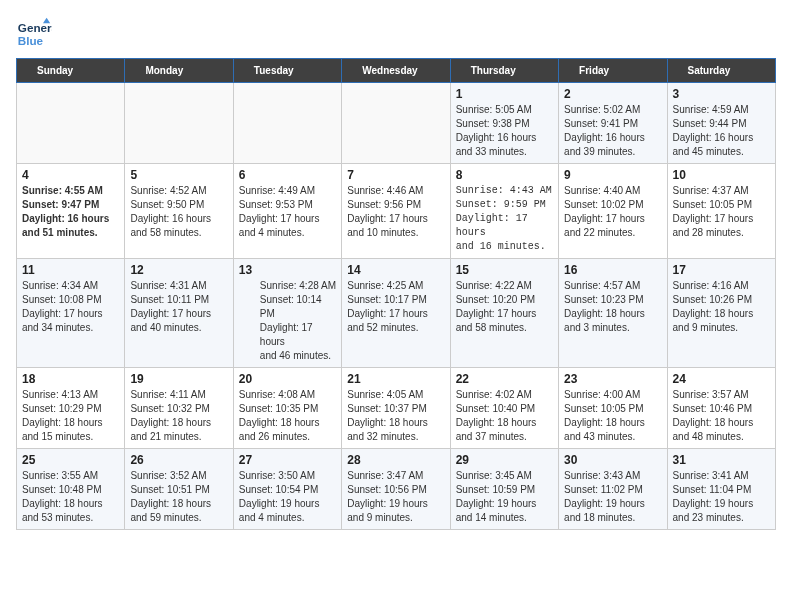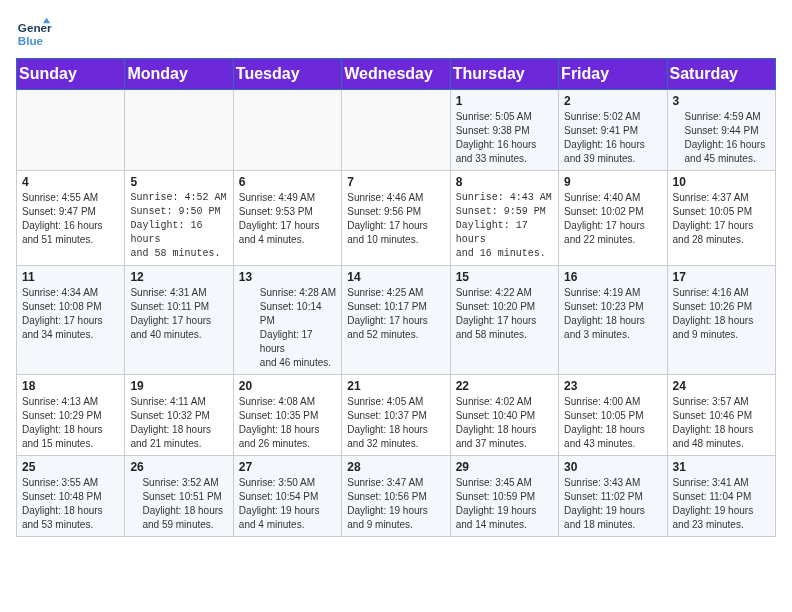--- a/index.html
+++ b/index.html
@@ -38,25 +38,25 @@
       color: #1a3a5c;
       font-weight: normal;
     }
     .calendar {
       width: 100%;
       border-collapse: collapse;
       margin-top: 6px;
       font-size: 10.5px;
     }
     .calendar thead th {
-      background-color: #6d28d9;
+      background-color: #404040;
       color: white;
       text-align: left;
-      padding: 6px 2px;
-      font-size: 16px;
+      padding: 6px 20px;
+      font-size: 10px;
       font-weight: bold;
       border: 1px solid #2e6db4;
     }
     .calendar tbody td {
       border: 1px solid #ccc;
       vertical-align: top;
       padding: 4px 5px;
       width: 108px;
       height: 80px;
       background: #fff;
@@ -127,37 +127,37 @@
         </td>
         <td>
           <span class="day-number">2</span>
           <div class="cell-info" style="white-space: pre-line;">Sunrise: 5:02 AM
 Sunset: 9:41 PM
 Daylight: 16 hours
 and 39 minutes.</div>
         </td>
         <td>
           <span class="day-number">3</span>
-          <div class="cell-info" style="white-space: pre-line; margin-left: 12px;">Sunrise: 4:59 AM
+          <div class="cell-info" style="white-space: pre-line;">Sunrise: 4:59 AM
 Sunset: 9:44 PM
 Daylight: 16 hours
 and 45 minutes.</div>
         </td>
       </tr>
       <tr>
         <td>
           <span class="day-number">4</span>
-          <div class="cell-info" style="white-space: pre-line;">Sunrise: 4:55 AM
+          <div class="cell-info" style="white-space: pre-line; font-weight: bold;">Sunrise: 4:55 AM
 Sunset: 9:47 PM
 Daylight: 16 hours
 and 51 minutes.</div>
         </td>
         <td>
           <span class="day-number">5</span>
-          <div class="cell-info" style="white-space: pre-line; font-family: Liberation Mono, monospace;">Sunrise: 4:52 AM
+          <div class="cell-info" style="white-space: pre-line;">Sunrise: 4:52 AM
 Sunset: 9:50 PM
 Daylight: 16 hours
 and 58 minutes.</div>
         </td>
         <td>
           <span class="day-number">6</span>
           <div class="cell-info" style="white-space: pre-line;">Sunrise: 4:49 AM
 Sunset: 9:53 PM
 Daylight: 17 hours
 and 4 minutes.</div>
@@ -222,21 +222,21 @@
         </td>
         <td>
           <span class="day-number">15</span>
           <div class="cell-info" style="white-space: pre-line;">Sunrise: 4:22 AM
 Sunset: 10:20 PM
 Daylight: 17 hours
 and 58 minutes.</div>
         </td>
         <td>
           <span class="day-number">16</span>
-          <div class="cell-info" style="white-space: pre-line;">Sunrise: 4:19 AM
+          <div class="cell-info" style="white-space: pre-line;">Sunrise: 4:57 AM
 Sunset: 10:23 PM
 Daylight: 18 hours
 and 3 minutes.</div>
         </td>
         <td>
           <span class="day-number">17</span>
           <div class="cell-info" style="white-space: pre-line;">Sunrise: 4:16 AM
 Sunset: 10:26 PM
 Daylight: 18 hours
 and 9 minutes.</div>
@@ -296,21 +296,21 @@
       <tr>
         <td>
           <span class="day-number">25</span>
           <div class="cell-info" style="white-space: pre-line;">Sunrise: 3:55 AM
 Sunset: 10:48 PM
 Daylight: 18 hours
 and 53 minutes.</div>
         </td>
         <td>
           <span class="day-number">26</span>
-          <div class="cell-info" style="white-space: pre-line; margin-left: 12px;">Sunrise: 3:52 AM
+          <div class="cell-info" style="white-space: pre-line;">Sunrise: 3:52 AM
 Sunset: 10:51 PM
 Daylight: 18 hours
 and 59 minutes.</div>
         </td>
         <td>
           <span class="day-number">27</span>
           <div class="cell-info" style="white-space: pre-line;">Sunrise: 3:50 AM
 Sunset: 10:54 PM
 Daylight: 19 hours
 and 4 minutes.</div>

